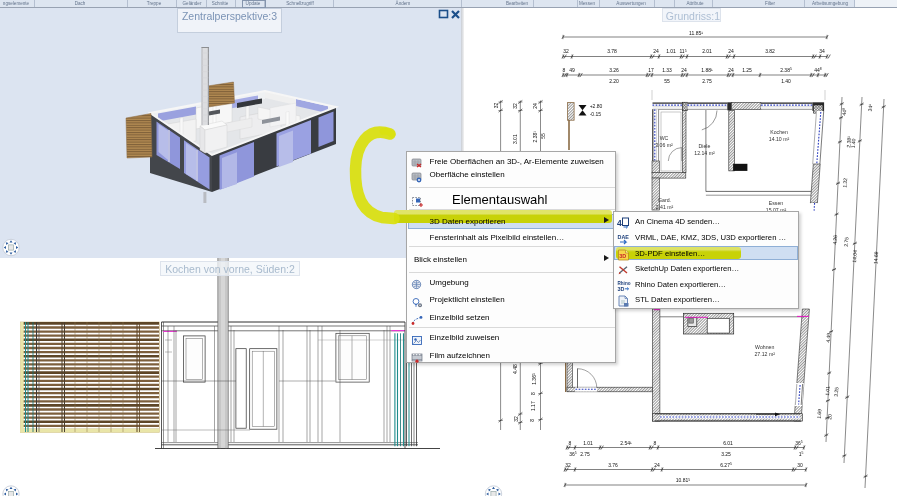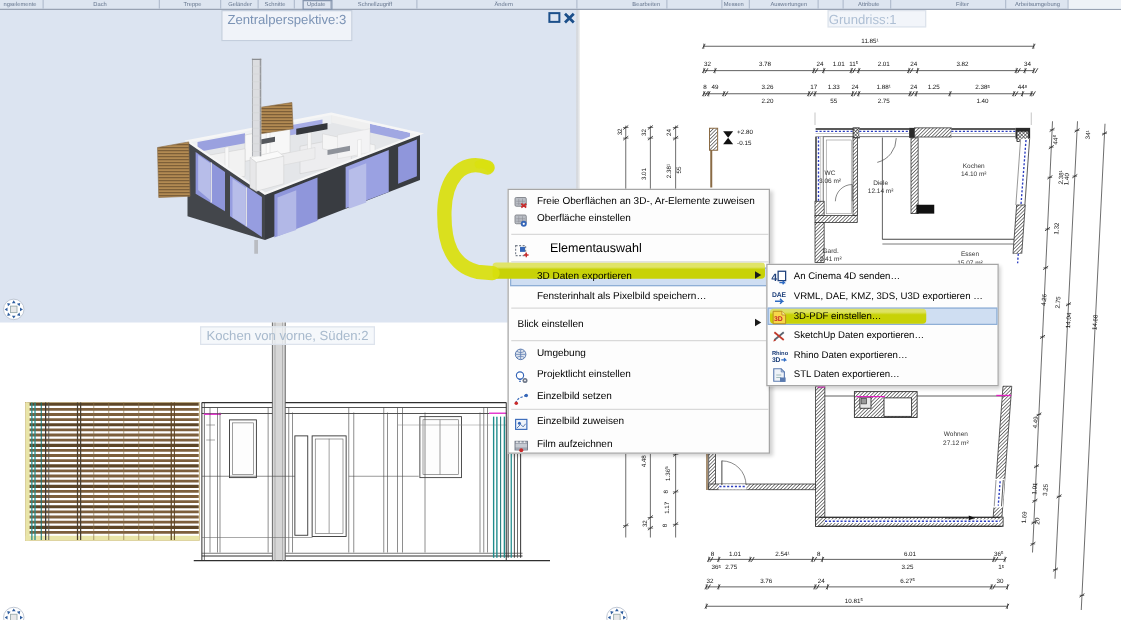--- a/index.html
+++ b/index.html
@@ -559,21 +559,21 @@
 <line x1="202" y1="96.40000000000002" x2="208.4" y2="96.40000000000002" stroke="#d2d3d6" stroke-width="0.5"></line>
 <line x1="202" y1="102.60000000000002" x2="208.4" y2="102.60000000000002" stroke="#d2d3d6" stroke-width="0.5"></line>
 <line x1="202" y1="108.80000000000003" x2="208.4" y2="108.80000000000003" stroke="#d2d3d6" stroke-width="0.5"></line>
 <line x1="202" y1="115.00000000000003" x2="208.4" y2="115.00000000000003" stroke="#d2d3d6" stroke-width="0.5"></line>
 <line x1="202" y1="121.20000000000003" x2="208.4" y2="121.20000000000003" stroke="#d2d3d6" stroke-width="0.5"></line>
 <rect x="203.4" y="192" width="3.0" height="11" fill="#b9bcc2"></rect>
     </g>
 </svg>
 
 <div class="abs" style="left:177px;top:8px;width:105px;height:25px;background:#f0f3f9;border:1px solid #c4cedd;font-size:10.5px;color:#7b93b5;text-align:center;line-height:14px;box-sizing:border-box">Zentralperspektive:3</div>
-<div class="abs" style="left:662px;top:8px;width:79px;height:14px;background:rgba(240,243,249,0.85);border:1px solid #dde3ec;font-size:10.5px;color:#aebfd4;text-align:left;line-height:14px;box-sizing:border-box">Grundriss:1</div>
+<div class="abs" style="left:662px;top:8px;width:59px;height:14px;background:rgba(240,243,249,0.85);border:1px solid #dde3ec;font-size:10.5px;color:#aebfd4;text-align:right;line-height:14px;box-sizing:border-box">Grundriss:1</div>
 <div class="abs" style="left:160px;top:261px;width:140px;height:15px;background:rgba(242,245,250,0.75);border:1px solid #dde3ec;font-size:10.5px;color:#a8bacd;text-align:center;line-height:15px;box-sizing:border-box">Kochen von vorne, Süden:2</div>
 
 <svg class="abs" style="left:438px;top:9px" width="24" height="11" viewBox="0 0 24 11">
 <rect x="1.5" y="1.5" width="8" height="7" fill="none" stroke="#1c4f8a" stroke-width="1.6"></rect>
 <path d="M 14,2 L 21,9 M 21,2 L 14,9" stroke="#1c4f8a" stroke-width="2.2"></path>
 </svg>
 
 <svg class="abs" style="left:0;top:0" width="897" height="496" viewBox="0 0 897 496">
     <g>
       <circle cx="11" cy="247.5" r="8.2" fill="#fff" stroke="#c0c8d4" stroke-width="0.8"></circle>
@@ -628,25 +628,25 @@
       <circle cx="8" cy="8" r="2.4" fill="#3566b8"></circle>
       <circle cx="8" cy="8" r="0.9" fill="#fff"></circle>
     </svg></div>
 <div style="position:absolute;left:429.5px;top:174px;transform:translateY(-50%);font-size:8px;color:#000;white-space:nowrap">Oberfläche einstellen</div>
 <div style="position:absolute;left:408.5px;top:186.5px;width:206px;height:1px;background:#d9d9d9"></div>
 <div style="position:absolute;left:410.5px;top:193.0px;width:13px;height:12px"><svg width="12" height="11">
       <rect x="1.5" y="1.5" width="8" height="8" fill="none" stroke="#7a828e" stroke-width="0.9" stroke-dasharray="1.6 1.2"></rect>
       <rect x="5" y="2.5" width="4" height="4" fill="#3566b8"></rect>
       <path d="M8 9 h4 M10 7 v4" stroke="#c92a2a" stroke-width="1.1"></path>
     </svg></div>
-<div style="position:absolute;left:440px;top:198.5px;transform:translateY(-50%);font-size:10px;color:#000;white-space:nowrap">Elementauswahl</div>
+<div style="position:absolute;left:452px;top:198.5px;transform:translateY(-50%);font-size:13px;color:#000;white-space:nowrap">Elementauswahl</div>
 <div style="position:absolute;left:408.5px;top:209.0px;width:206px;height:1px;background:#d9d9d9"></div>
 <div style="position:absolute;left:429.5px;top:221px;transform:translateY(-50%);font-size:8px;color:#000;white-space:nowrap">3D Daten exportieren</div>
 <div style="position:absolute;left:604px;top:217.2px;width:0;height:0;border-left:5.5px solid #1a1a1a;border-top:3.8px solid transparent;border-bottom:3.8px solid transparent"></div>
-<div style="position:absolute;left:429.5px;top:236.5px;transform:translateY(-50%);font-size:8px;color:#000;white-space:nowrap">Fensterinhalt als Pixelbild speichern…</div>
+<div style="position:absolute;left:429.5px;top:236.5px;transform:translateY(-50%);font-size:8px;color:#000;white-space:nowrap">Fensterinhalt als Pixelbild einstellen…</div>
 <div style="position:absolute;left:408.5px;top:246.0px;width:206px;height:1px;background:#d9d9d9"></div>
 <div style="position:absolute;left:414px;top:258.5px;transform:translateY(-50%);font-size:8px;color:#000;white-space:nowrap">Blick einstellen</div>
 <div style="position:absolute;left:604px;top:254.7px;width:0;height:0;border-left:5.5px solid #1a1a1a;border-top:3.8px solid transparent;border-bottom:3.8px solid transparent"></div>
 <div style="position:absolute;left:408.5px;top:271.5px;width:206px;height:1px;background:#d9d9d9"></div>
 <div style="position:absolute;left:410.5px;top:276.0px;width:13px;height:12px"><svg width="12" height="11">
       <circle cx="5.5" cy="5.5" r="4.2" fill="#dfe5ee" stroke="#5b7bb0" stroke-width="0.8"></circle>
       <path d="M1.5 5.5 h8 M5.5 1.5 v8 M2.5 3 c2 1.4 4 1.4 6 0 M2.5 8 c2 -1.4 4 -1.4 6 0" stroke="#5b7bb0" stroke-width="0.6" fill="none"></path>
     </svg></div>
 <div style="position:absolute;left:429.5px;top:281.5px;transform:translateY(-50%);font-size:8px;color:#000;white-space:nowrap">Umgebung</div>
 <div style="position:absolute;left:410.5px;top:293.5px;width:13px;height:12px"><svg width="12" height="11">

